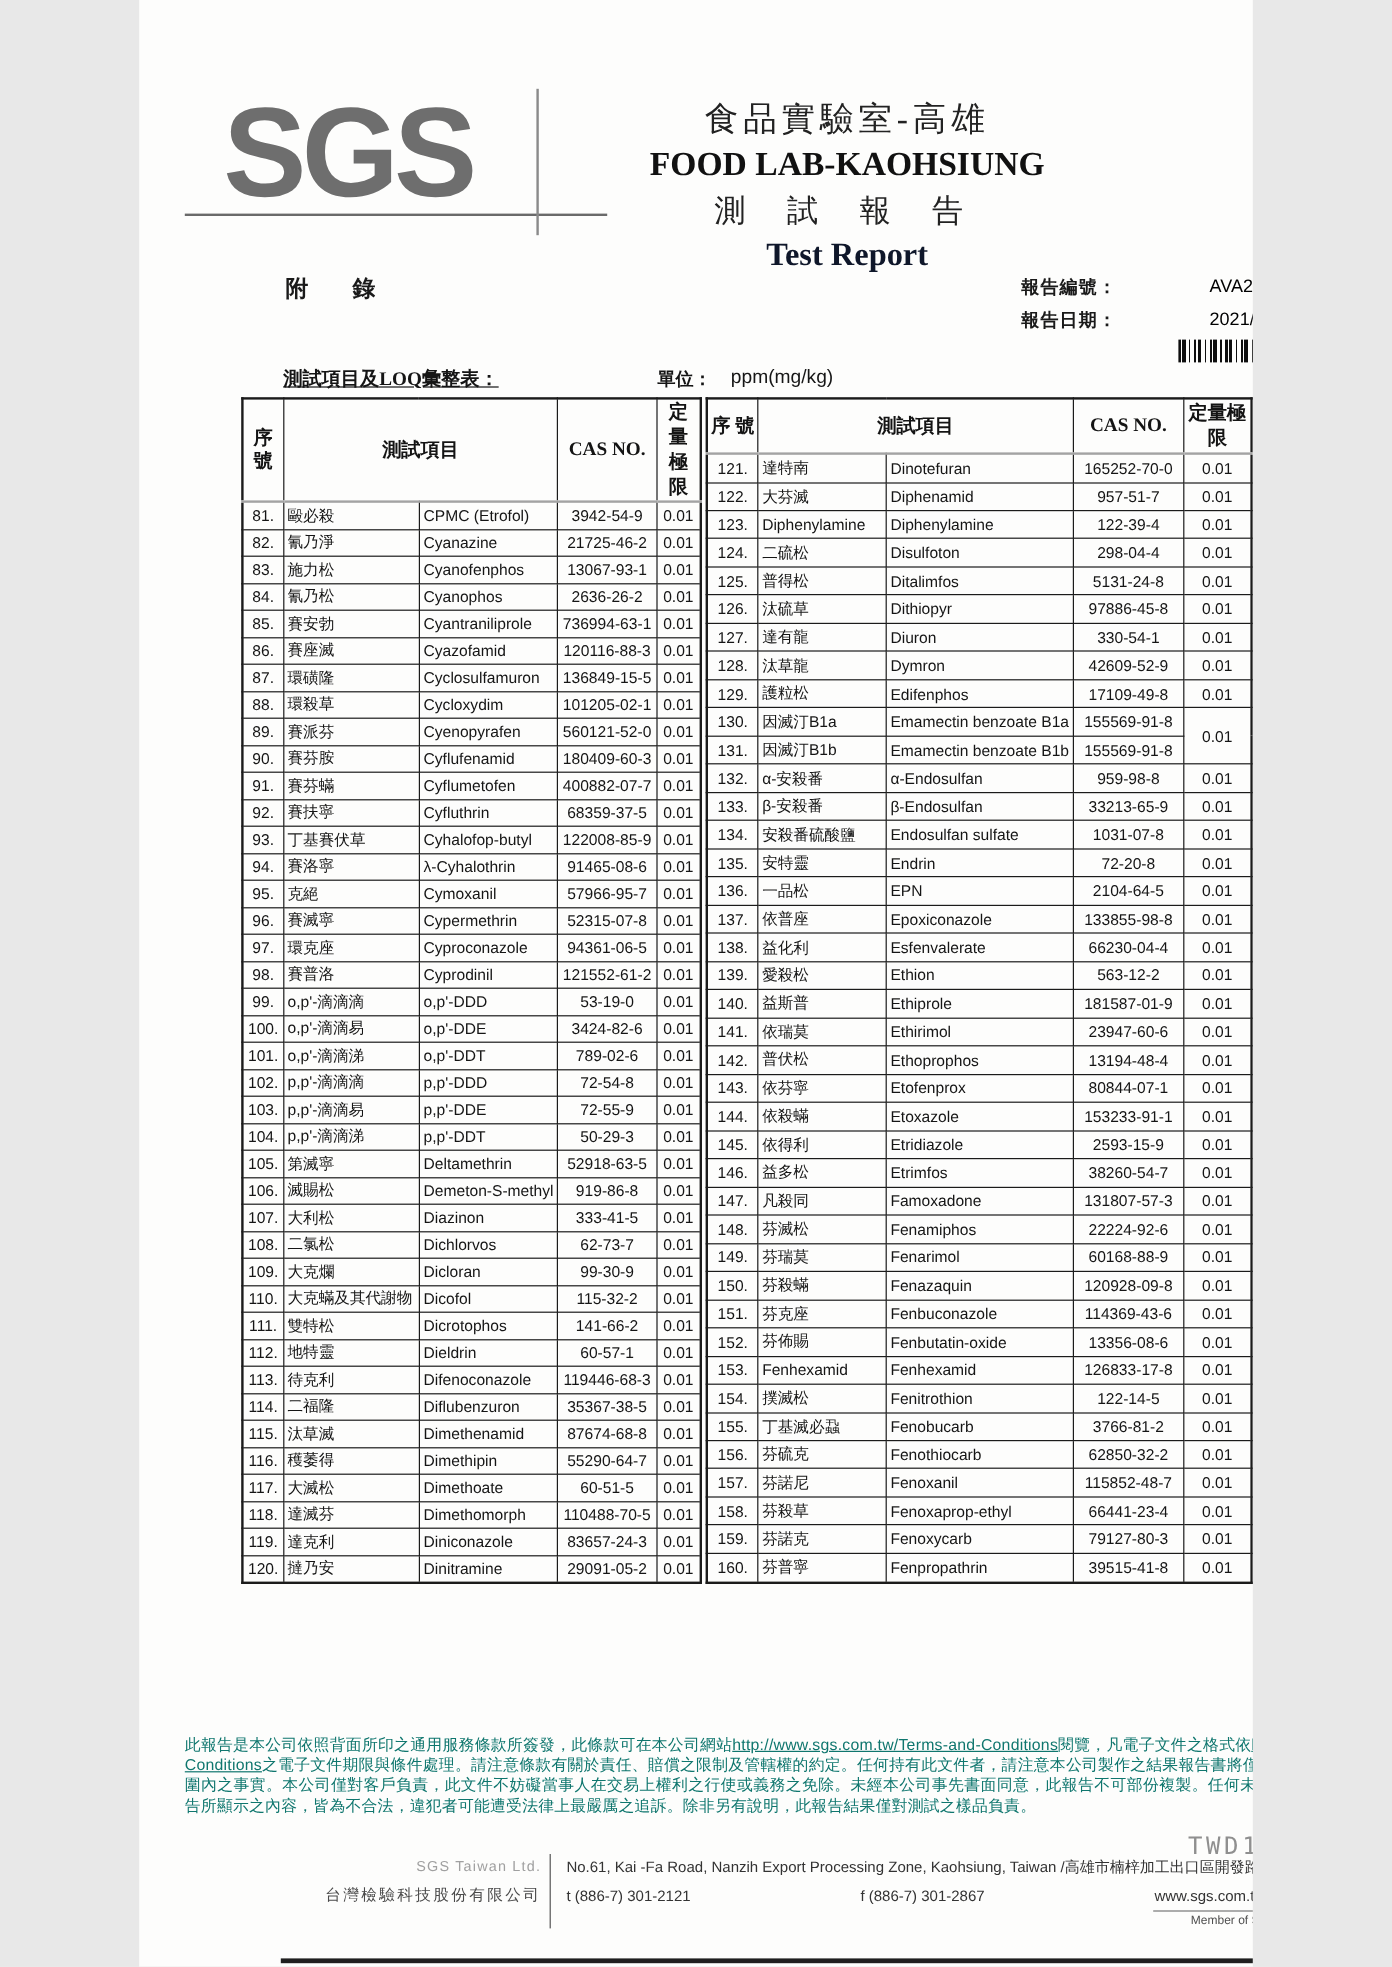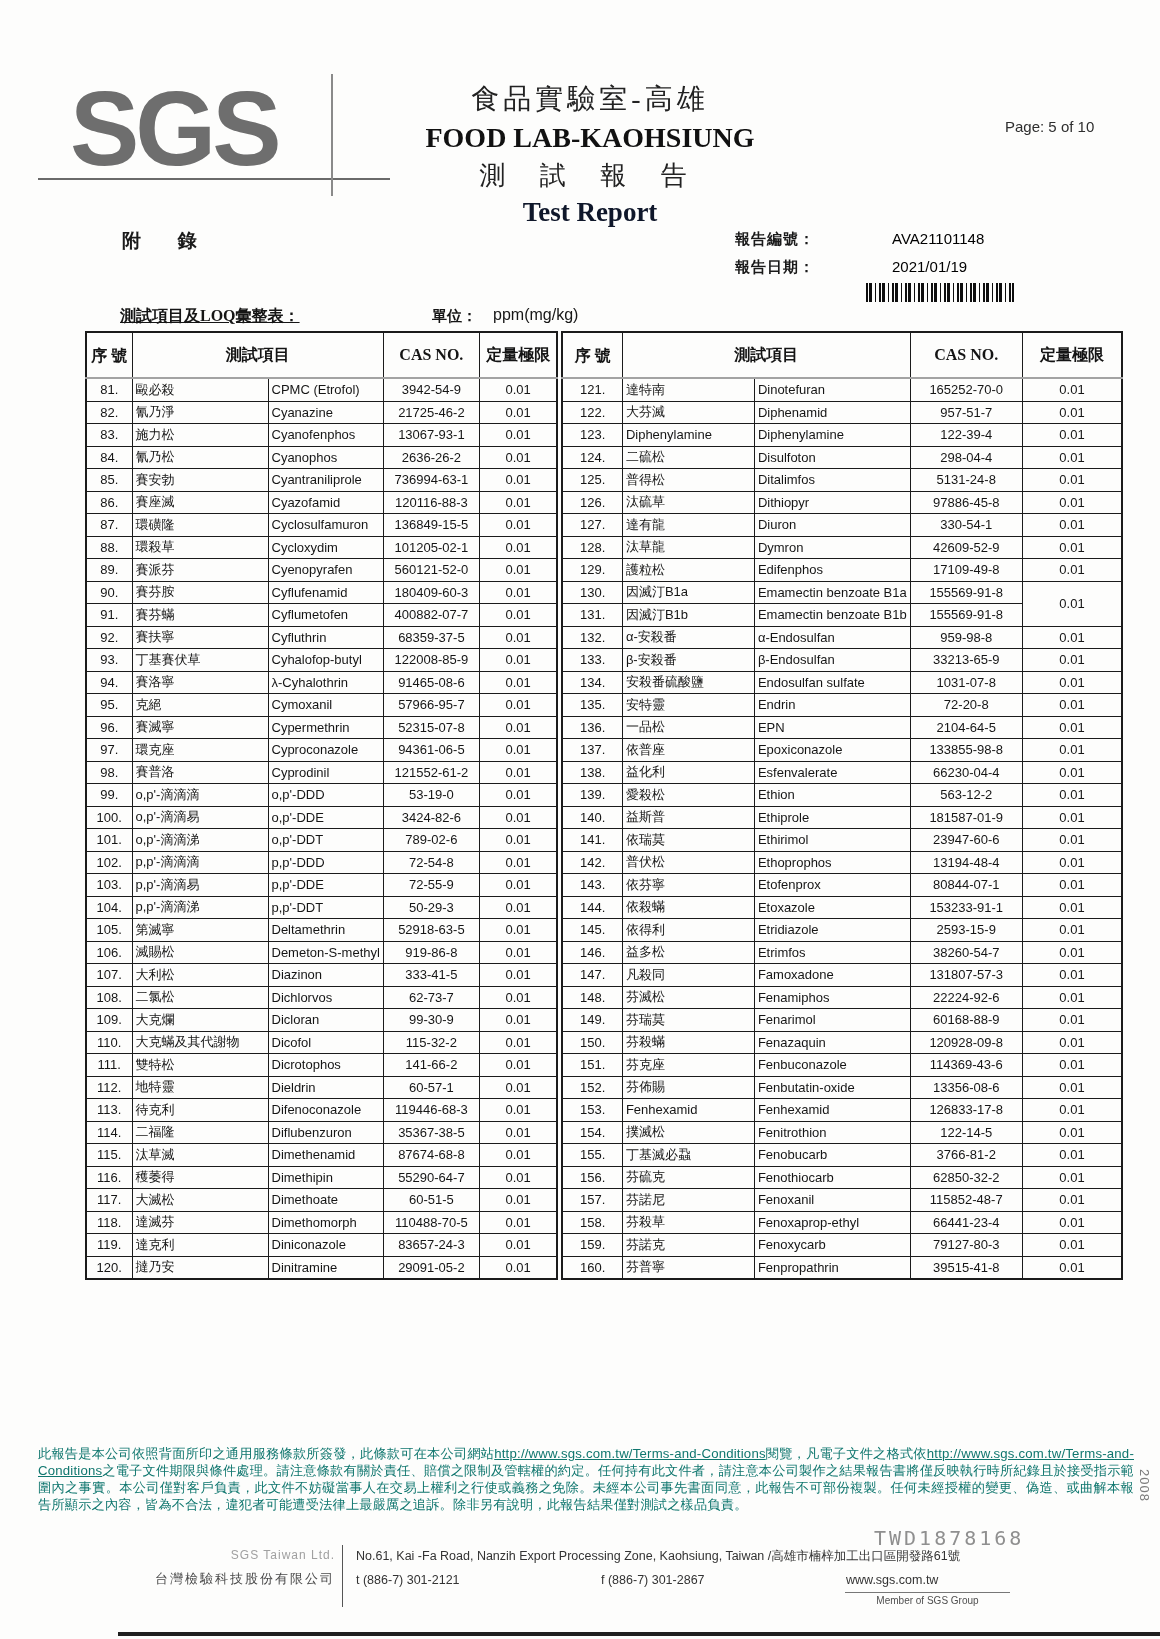--- a/index.html
+++ b/index.html
@@ -1,17 +1,17 @@
 <!DOCTYPE html>
 <html><head>
 <meta charset="utf-8">
 <style>
   html,body{margin:0;padding:0;background:#e8e8e8;}
   .page{
-    position:relative;width:1160px;height:1639px;margin:0 auto;
+    position:relative;width:928px;height:1639px;margin:0 auto;
     background:#fdfdfc;overflow:hidden;
     font-family:"Liberation Sans","DejaVu Sans",sans-serif;
     color:#1d1d1d;
   }
   
   .sgs-logo{
     position:absolute;left:70px;top:78px;width:260px;height:100px;
     font-family:"Liberation Sans",sans-serif;font-weight:700;
     font-size:104px;line-height:100px;color:#6e6e6e;letter-spacing:-4px;
     transform:scaleY(1.02);

